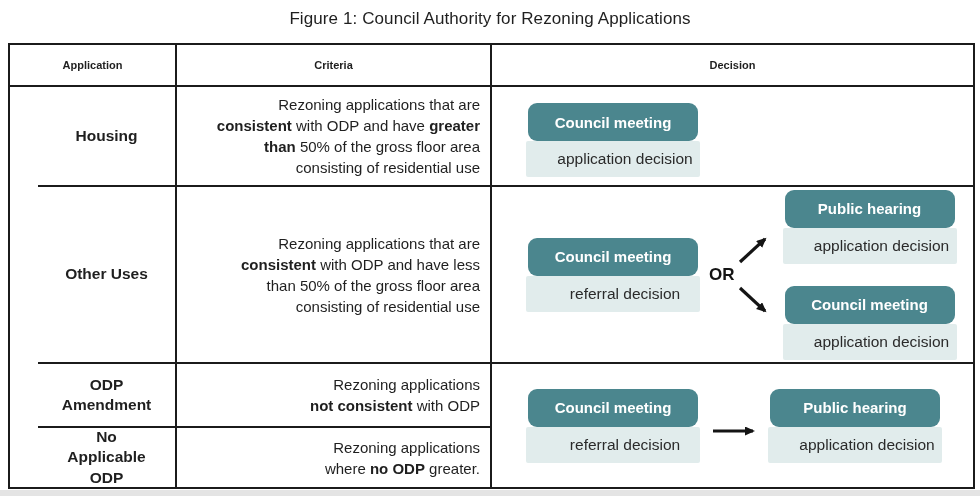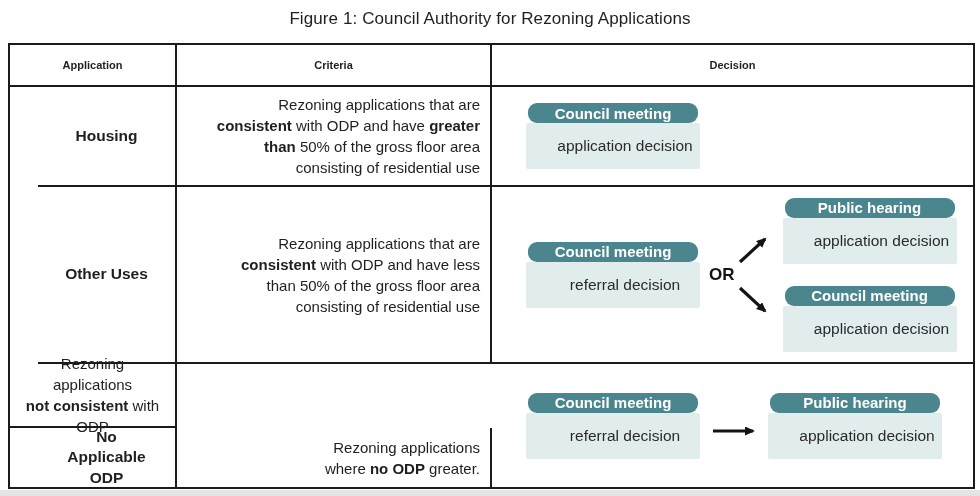--- a/index.html
+++ b/index.html
@@ -52,30 +52,30 @@
   .dec{justify-content:flex-start;text-align:left;}
   .dec1{align-items:flex-start;padding:16px 0 0 34px;}
   .dec2{align-items:center;padding-left:34px;}
   .dec34{grid-row:4/6;grid-column:3;align-items:center;padding-left:34px;}
   .app4{grid-row:5;grid-column:1;}
   .crit4{grid-row:5;grid-column:2;}
 
   .card{width:174px;flex-shrink:0;}
   .card-head{
     margin:0 2px;
-    height:20px;
+    height:38px;
     background:var(--teal);
     color:#ffffff;
     font-weight:700;
     font-size:15px;
     border-radius:9px;
     display:flex;align-items:center;justify-content:center;
   }
   .card-body{
-    height:46px;
+    height:36px;
     background:var(--teal-light);
     color:#2a2a2a;
     font-size:15.5px;
     border-radius:2px;
     display:flex;align-items:center;justify-content:center;padding-left:24px;
   }
   .or-wrap{display:flex;align-items:center;margin-left:9px;}
   .or-label{font-size:17px;font-weight:700;color:var(--arrow);}
   .branch-arrows{display:block;margin-left:2px;}
   .stack{display:flex;flex-direction:column;gap:22px;margin-left:2px;}
@@ -139,20 +139,21 @@
         <div class="card-head">Public hearing</div>
         <div class="card-body">application decision</div>
       </div>
       <div class="card">
         <div class="card-head">Council meeting</div>
         <div class="card-body">application decision</div>
       </div>
     </div>
   </div>
 
+  <div class="cell app">ODP Amendment</div>
   <div class="cell crit">
       <div><span>Rezoning applications</span></div>
       <div><b>not consistent</b><span> with ODP</span></div>
     </div>
 
   <div class="cell dec dec34 no-r no-b">
     <div class="card">
       <div class="card-head">Council meeting</div>
       <div class="card-body">referral decision</div>
     </div>

